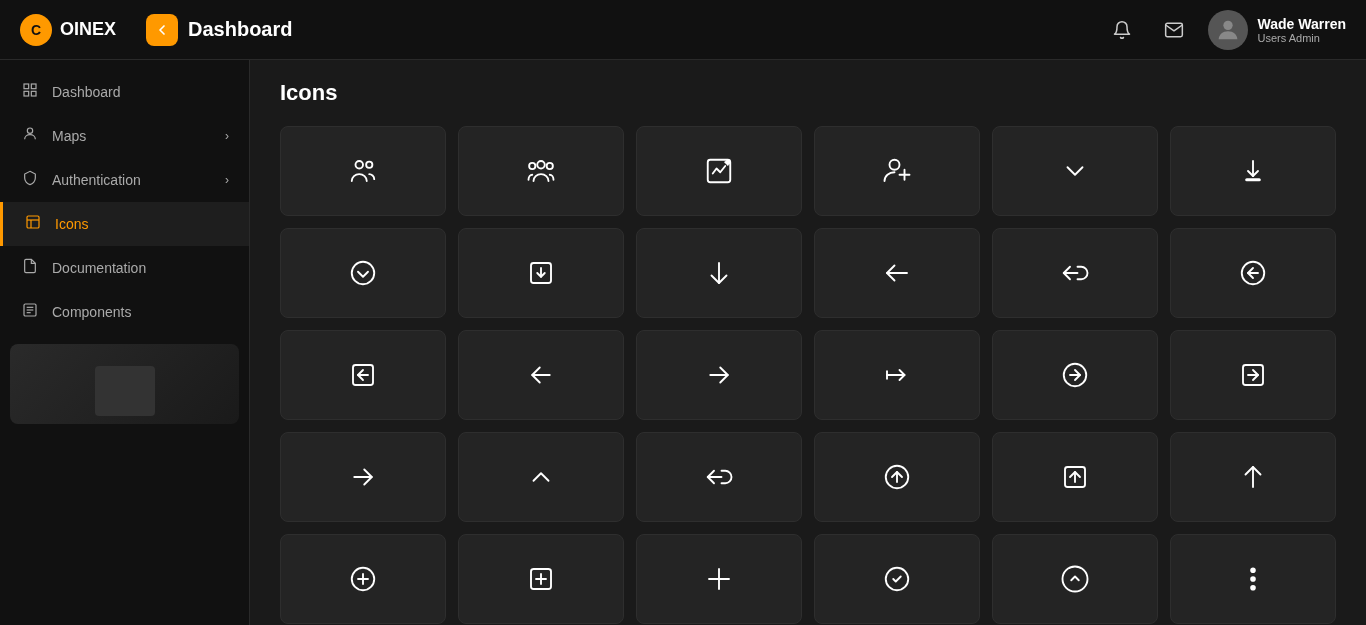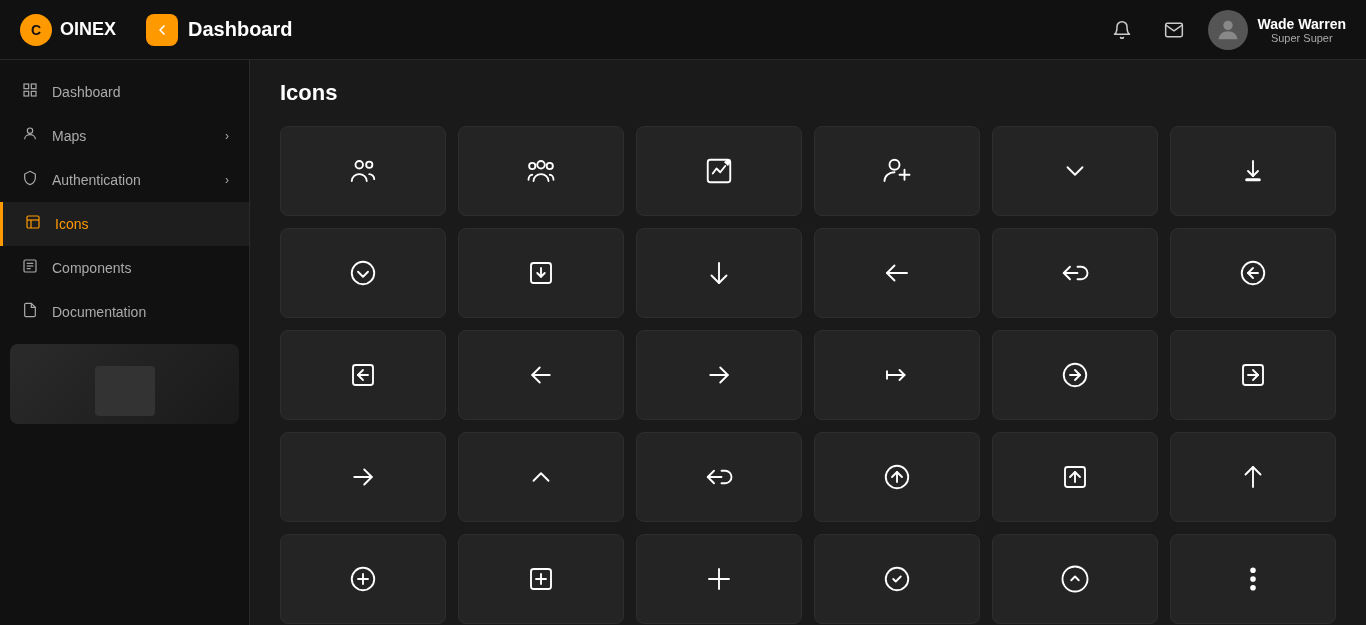--- a/index.html
+++ b/index.html
@@ -82,21 +82,21 @@
       width: 40px;
       height: 40px;
       border-radius: 50%;
       background: #555;
       overflow: hidden;
       display: flex;
       align-items: center;
       justify-content: center;
       font-size: 18px;
     }
-    .topbar-user-info { text-align: center; }
+    .topbar-user-info { text-align: left; }
     .topbar-user-name { font-size: 14px; font-weight: 600; color: #fff; }
     .topbar-user-role { font-size: 11px; color: #aaa; }
 
     
     .layout {
       display: flex;
       flex: 1;
       overflow: hidden;
     }
 
@@ -229,21 +229,21 @@
     </div>
     <div class="topbar-user">
       <div class="topbar-avatar">
         <svg width="28" height="28" viewBox="0 0 24 24" fill="#888" stroke="none">
             <circle cx="12" cy="8" r="4"></circle>
             <path d="M4 20c0-4 3.6-7 8-7s8 3 8 7"></path>
           </svg>
       </div>
       <div class="topbar-user-info">
         <div class="topbar-user-name">Wade Warren</div>
-        <div class="topbar-user-role">Super Super</div>
+        <div class="topbar-user-role">Users Admin</div>
       </div>
     </div>
   </div>
 </div>
 
 <div class="layout">
 
   <div class="sidebar">
     <div class="sidebar-item">
       <span class="sidebar-icon">
@@ -281,36 +281,36 @@
             <rect x="3" y="3" width="18" height="18" rx="2"></rect>
             <line x1="3" y1="9" x2="21" y2="9"></line>
             <line x1="9" y1="21" x2="9" y2="9"></line>
           </svg>
       </span>
       <span>Icons</span>
     </div>
     <div class="sidebar-item">
       <span class="sidebar-icon">
         <svg width="16" height="16" viewBox="0 0 24 24" fill="none" stroke="currentColor" stroke-width="1.8">
+            <path d="M14 2H6a2 2 0 0 0-2 2v16a2 2 0 0 0 2 2h12a2 2 0 0 0 2-2V8z"></path>
+            <polyline points="14 2 14 8 20 8"></polyline>
+          </svg>
+      </span>
+      <span>Documentation</span>
+    </div>
+    <div class="sidebar-item">
+      <span class="sidebar-icon">
+        <svg width="16" height="16" viewBox="0 0 24 24" fill="none" stroke="currentColor" stroke-width="1.8">
             <rect x="3" y="3" width="18" height="18" rx="2"></rect>
             <line x1="7" y1="8" x2="17" y2="8"></line>
             <line x1="7" y1="12" x2="17" y2="12"></line>
             <line x1="7" y1="16" x2="13" y2="16"></line>
           </svg>
       </span>
       <span>Components</span>
-    </div>
-    <div class="sidebar-item">
-      <span class="sidebar-icon">
-        <svg width="16" height="16" viewBox="0 0 24 24" fill="none" stroke="currentColor" stroke-width="1.8">
-            <path d="M14 2H6a2 2 0 0 0-2 2v16a2 2 0 0 0 2 2h12a2 2 0 0 0 2-2V8z"></path>
-            <polyline points="14 2 14 8 20 8"></polyline>
-          </svg>
-      </span>
-      <span>Documentation</span>
     </div>
 
     <div class="sidebar-thumbnail">
       <div class="thumbnail-inner">
         <div class="thumbnail-box"></div>
       </div>
     </div>
   </div>
 
   <div class="main">

